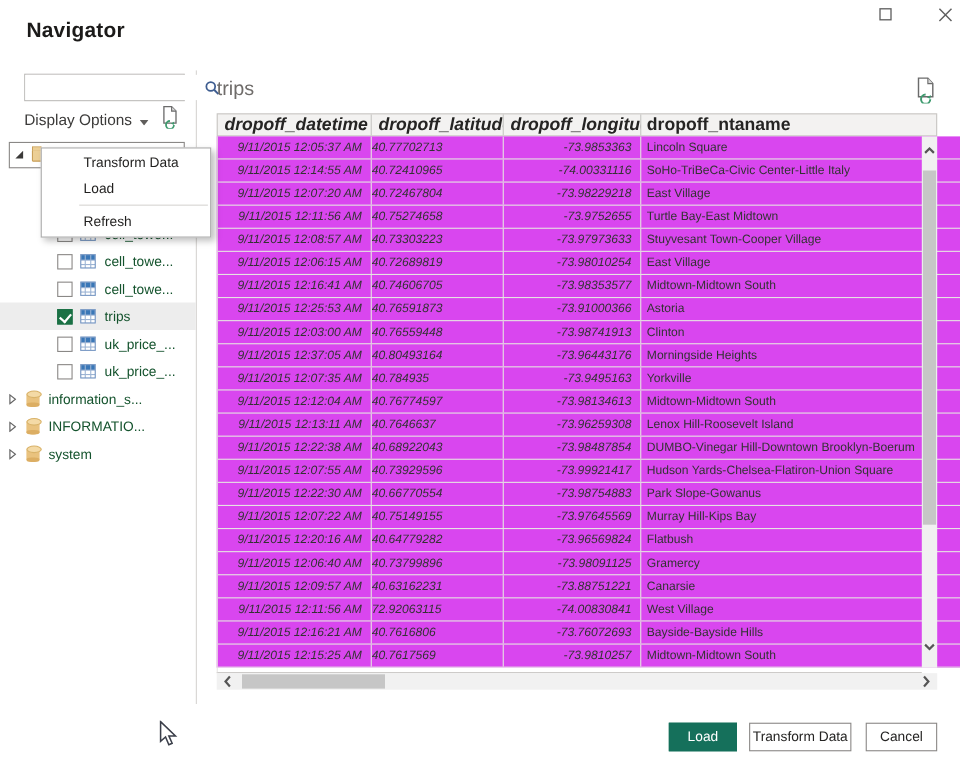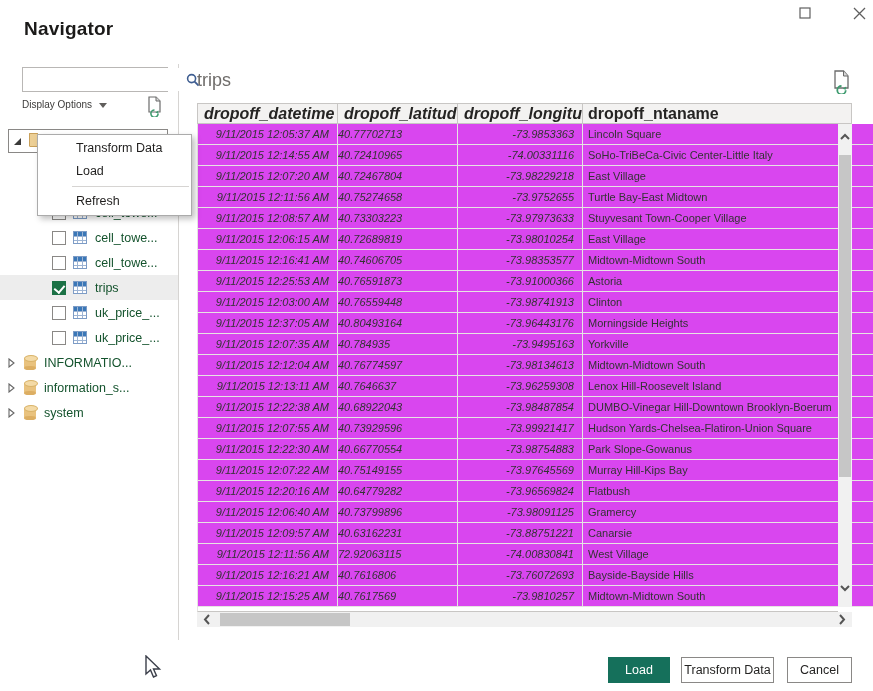--- a/index.html
+++ b/index.html
@@ -12,21 +12,21 @@
   .win-btn { position:absolute; top:4px; width:18px; height:18px; display:flex; align-items:center; justify-content:center; cursor:default; }
   #btn-maximize { left:796px; }
   #btn-close { left:850px; }
 
   
   .pane-divider { position:absolute; left:178px; top:64px; width:1px; height:576px; background:#d6d4d2; }
   .search-box { position:absolute; left:22px; top:67px; width:146px; height:25px; border:1px solid #b9b7b5; background:#fff; display:flex; align-items:center; }
   .search-box input { flex:1; border:none; outline:none; height:100%; padding:0 4px; font-size:12px; font-family:inherit; }
   .search-icon { width:22px; display:flex; justify-content:center; align-items:center; }
 
-  .display-options { position:absolute; left:22px; top:99px; height:20px; display:flex; font-size:10px; color:#3b3a39; }
+  .display-options { position:absolute; left:22px; top:99px; height:20px; display:flex; align-items:center; font-size:14px; color:#3b3a39; }
   .display-options .caret { margin-left:7px; }
   .refresh-doc-small { position:absolute; left:147px; top:96px; }
 
   
   .tree-root-box { position:absolute; left:8px; top:129px; width:160px; height:24px; border:1px solid #8a8886; background:#fff; display:flex; align-items:center; }
   .root-expander { margin-left:4px; }
   .folder-icon { position:relative; width:15px; height:11px; margin-left:7px; background:#eccf96; border:1px solid #c9a05a; border-radius:1px; }
   .folder-icon::before { content:""; position:absolute; left:-1px; top:-4px; width:7px; height:3px; background:#eccf96; border:1px solid #c9a05a; border-bottom:none; border-radius:1px 1px 0 0; }
 
   
@@ -245,31 +245,31 @@
     <span class="tree-label">uk_price_...</span>
   </div>
 
   <div class="tree-row">
     <span class="expander">
       <svg width="7" height="10" viewBox="0 0 7 10">
             <path d="M1 1 L6 5 L1 9 Z" fill="none" stroke="#666" stroke-width="1.1"></path>
           </svg>
     </span>
     <span class="db-icon"></span>
-    <span class="tree-label">INFORMATIO...</span>
+    <span class="tree-label">information_s...</span>
   </div>
 
   <div class="tree-row">
     <span class="expander">
       <svg width="7" height="10" viewBox="0 0 7 10">
             <path d="M1 1 L6 5 L1 9 Z" fill="none" stroke="#666" stroke-width="1.1"></path>
           </svg>
     </span>
     <span class="db-icon"></span>
-    <span class="tree-label">information_s...</span>
+    <span class="tree-label">INFORMATIO...</span>
   </div>
 
   <div class="tree-row">
     <span class="expander">
       <svg width="7" height="10" viewBox="0 0 7 10">
             <path d="M1 1 L6 5 L1 9 Z" fill="none" stroke="#666" stroke-width="1.1"></path>
           </svg>
     </span>
     <span class="db-icon"></span>
     <span class="tree-label">system</span>

